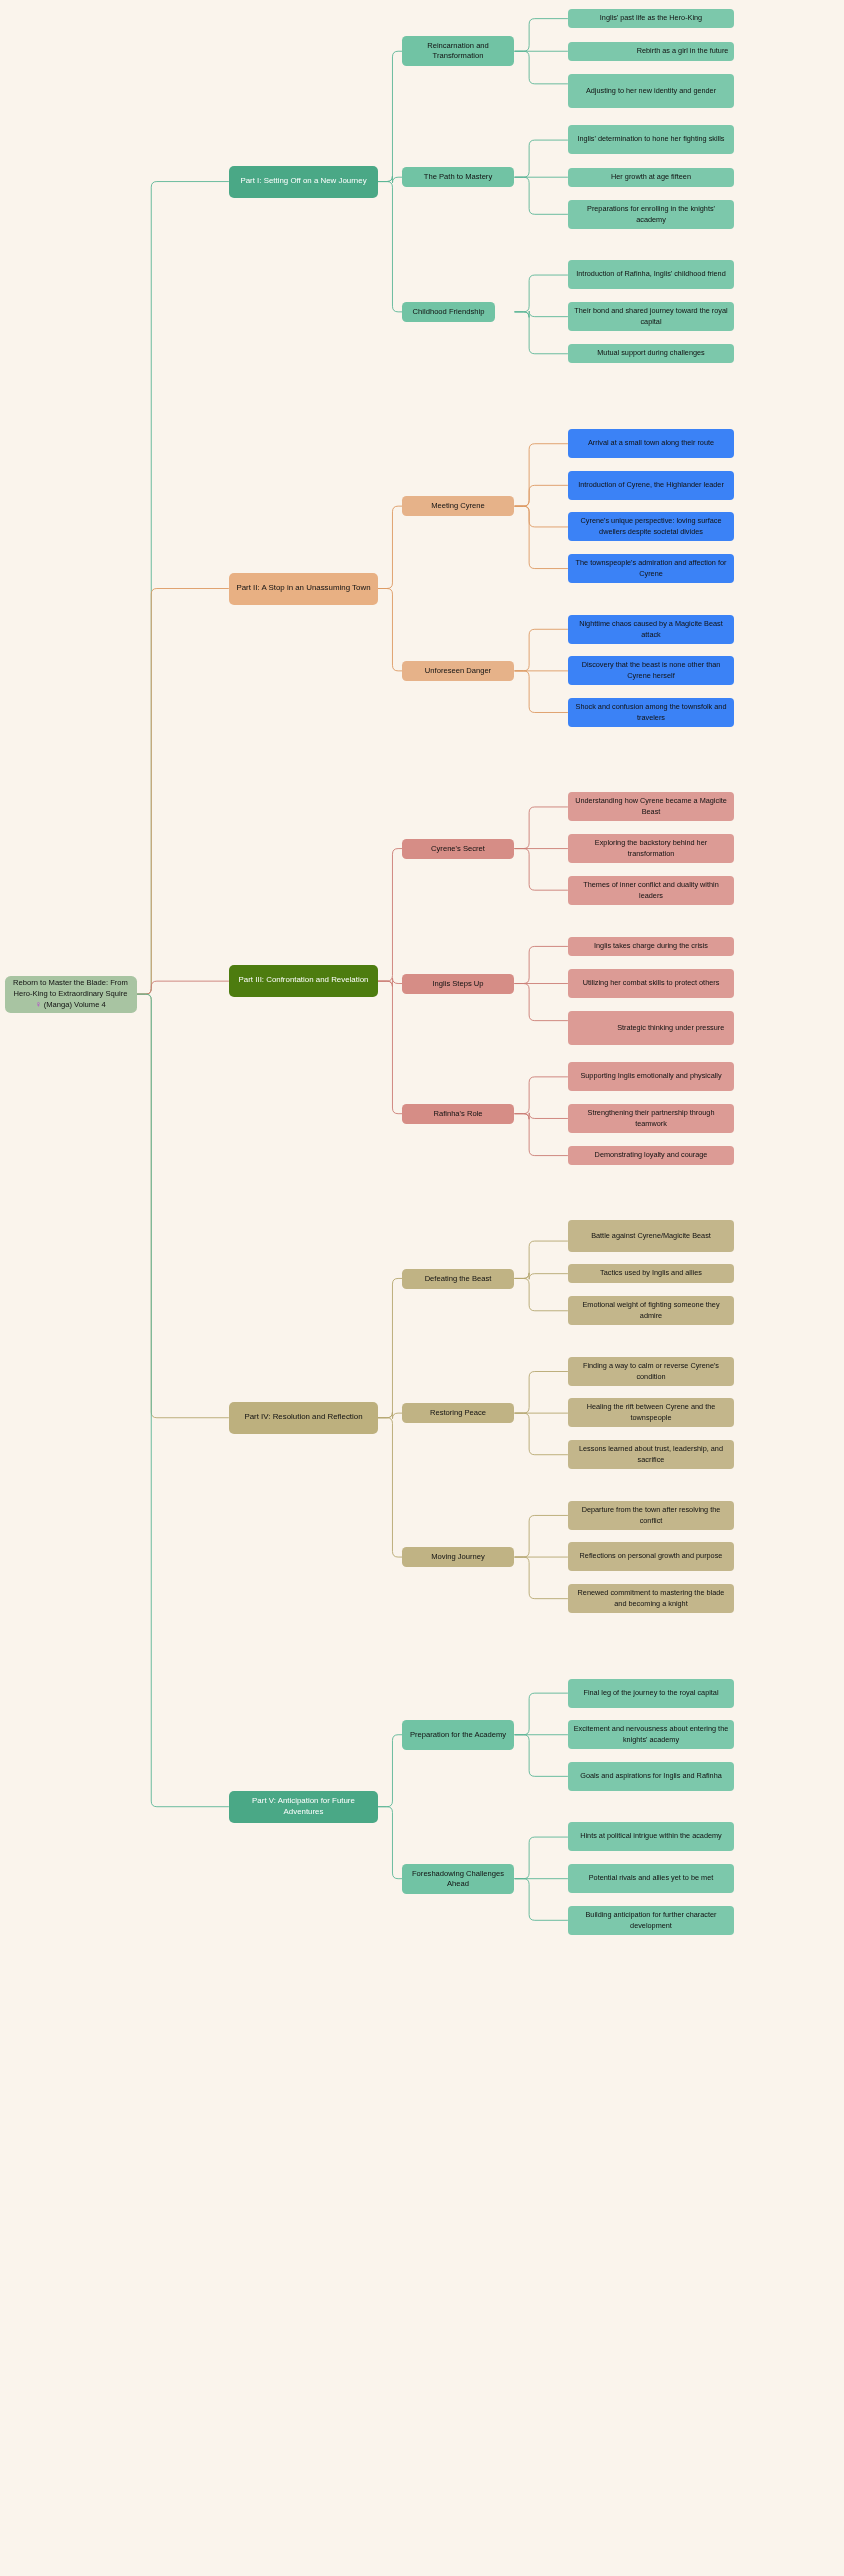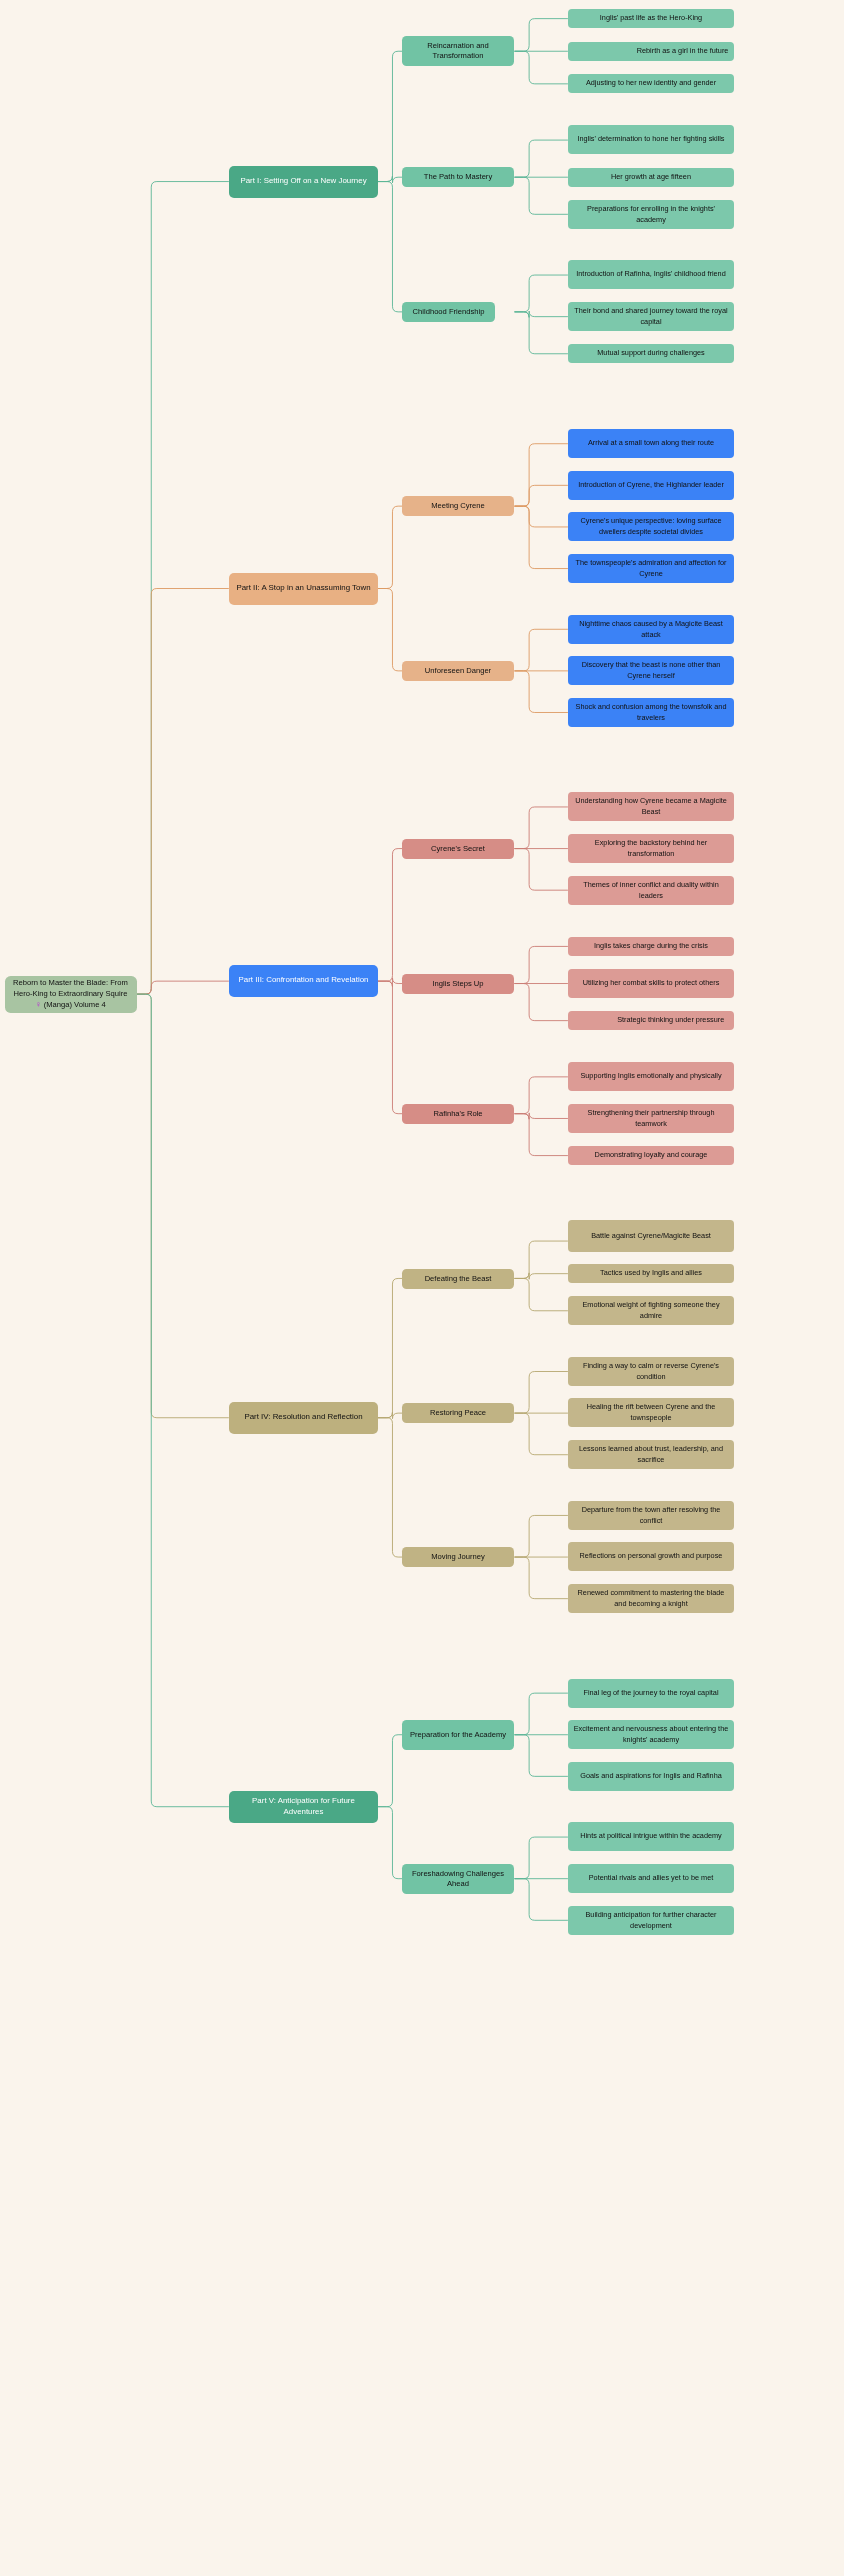--- a/index.html
+++ b/index.html
@@ -62,21 +62,21 @@
   }
   
   .t-green-1 { background:#4aa886; color:#ffffff; }
   .t-green-2 { background:#71c3a4; color:#111111; }
   .t-green-3 { background:#7cc8ab; color:#111111; }
 
   .t-orange-1 { background:#e8b083; color:#111111; }
   .t-orange-2 { background:#e6b289; color:#111111; }
   .t-orange-3 { background:#3b82f6; color:#111111; }
 
-  .t-red-1 { background:#3b82f6; color:#ffffff; }
+  .t-red-1 { background:#4d7c0f; color:#ffffff; }
   .t-red-2 { background:#d68d86; color:#111111; }
   .t-red-3 { background:#dc9b95; color:#111111; }
 
   .t-olive-1 { background:#bdb07e; color:#111111; }
   .t-olive-2 { background:#c0b384; color:#111111; }
   .t-olive-3 { background:#c3b68b; color:#111111; }
 </style>
 </head>
 <body>
 
@@ -150,21 +150,21 @@
       </div>
       <div class="node node-l2 t-green-2" style="left: 402px; top: 36px; width: 112px; height: 30px;">
         <span>Reincarnation and Transformation</span>
       </div>
       <div class="node node-l3 t-green-3" style="left: 568px; top: 9px; width: 166px; height: 19px;">
         <span>Inglis' past life as the Hero-King</span>
       </div>
       <div class="node node-l3 t-green-3" style="left: 568px; top: 42px; width: 166px; height: 19px; justify-content: flex-end;">
         <span>Rebirth as a girl in the future</span>
       </div>
-      <div class="node node-l3 t-green-3" style="left: 568px; top: 74px; width: 166px; height: 19px;">
+      <div class="node node-l3 t-green-3" style="left: 568px; top: 74px; width: 166px; height: 34px;">
         <span>Adjusting to her new identity and gender</span>
       </div>
       <div class="node node-l2 t-green-2" style="left: 402px; top: 167px; width: 112px; height: 19.7px;">
         <span>The Path to Mastery</span>
       </div>
       <div class="node node-l3 t-green-3" style="left: 568px; top: 125px; width: 166px; height: 29px;">
         <span>Inglis' determination to hone her fighting skills</span>
       </div>
       <div class="node node-l3 t-green-3" style="left: 568px; top: 168px; width: 166px; height: 19px;">
         <span>Her growth at age fifteen</span>
@@ -231,21 +231,21 @@
       </div>
       <div class="node node-l2 t-red-2" style="left: 402px; top: 974px; width: 112px; height: 19.7px;">
         <span>Inglis Steps Up</span>
       </div>
       <div class="node node-l3 t-red-3" style="left: 568px; top: 937px; width: 166px; height: 19px;">
         <span>Inglis takes charge during the crisis</span>
       </div>
       <div class="node node-l3 t-red-3" style="left: 568px; top: 969px; width: 166px; height: 29px;">
         <span>Utilizing her combat skills to protect others</span>
       </div>
-      <div class="node node-l3 t-red-3" style="left: 568px; top: 1011px; width: 166px; height: 19px; padding-left: 45px;">
+      <div class="node node-l3 t-red-3" style="left: 568px; top: 1011px; width: 166px; height: 34px; padding-left: 45px;">
         <span>Strategic thinking under pressure</span>
       </div>
       <div class="node node-l2 t-red-2" style="left: 402px; top: 1104px; width: 112px; height: 19.7px;">
         <span>Rafinha's Role</span>
       </div>
       <div class="node node-l3 t-red-3" style="left: 568px; top: 1062px; width: 166px; height: 29px;">
         <span>Supporting Inglis emotionally and physically</span>
       </div>
       <div class="node node-l3 t-red-3" style="left: 568px; top: 1104px; width: 166px; height: 29px;">
         <span>Strengthening their partnership through teamwork</span>

